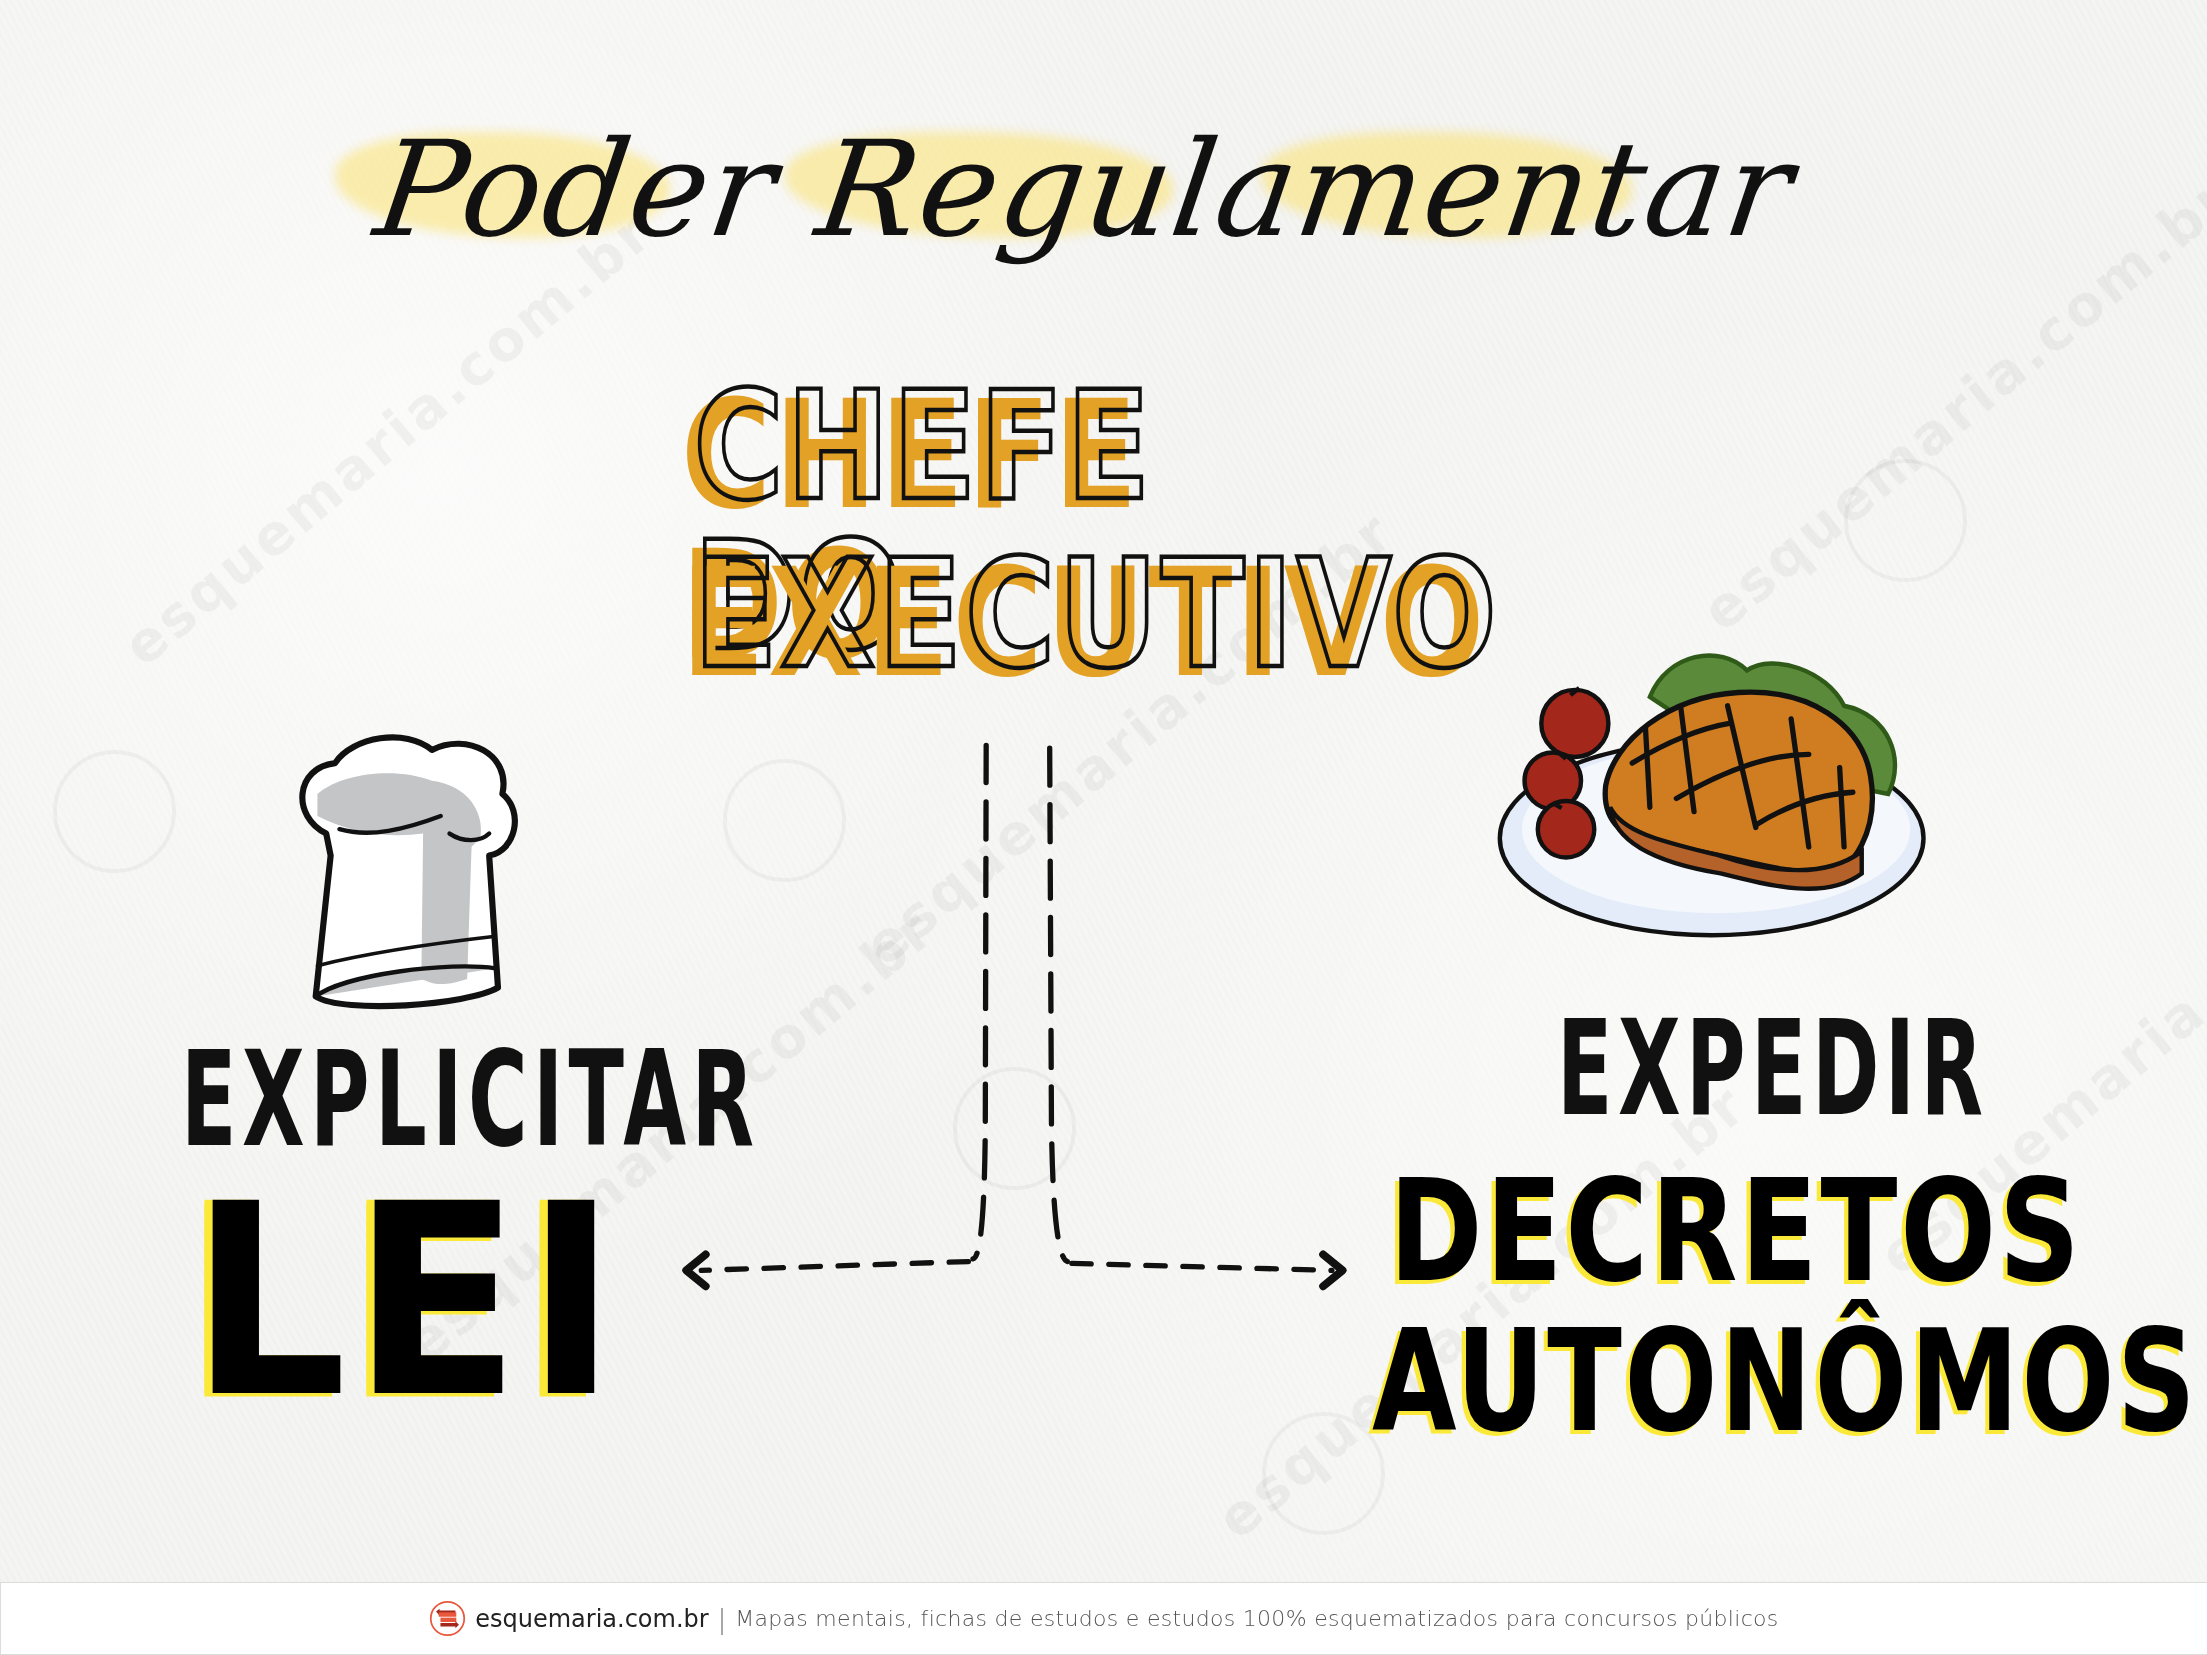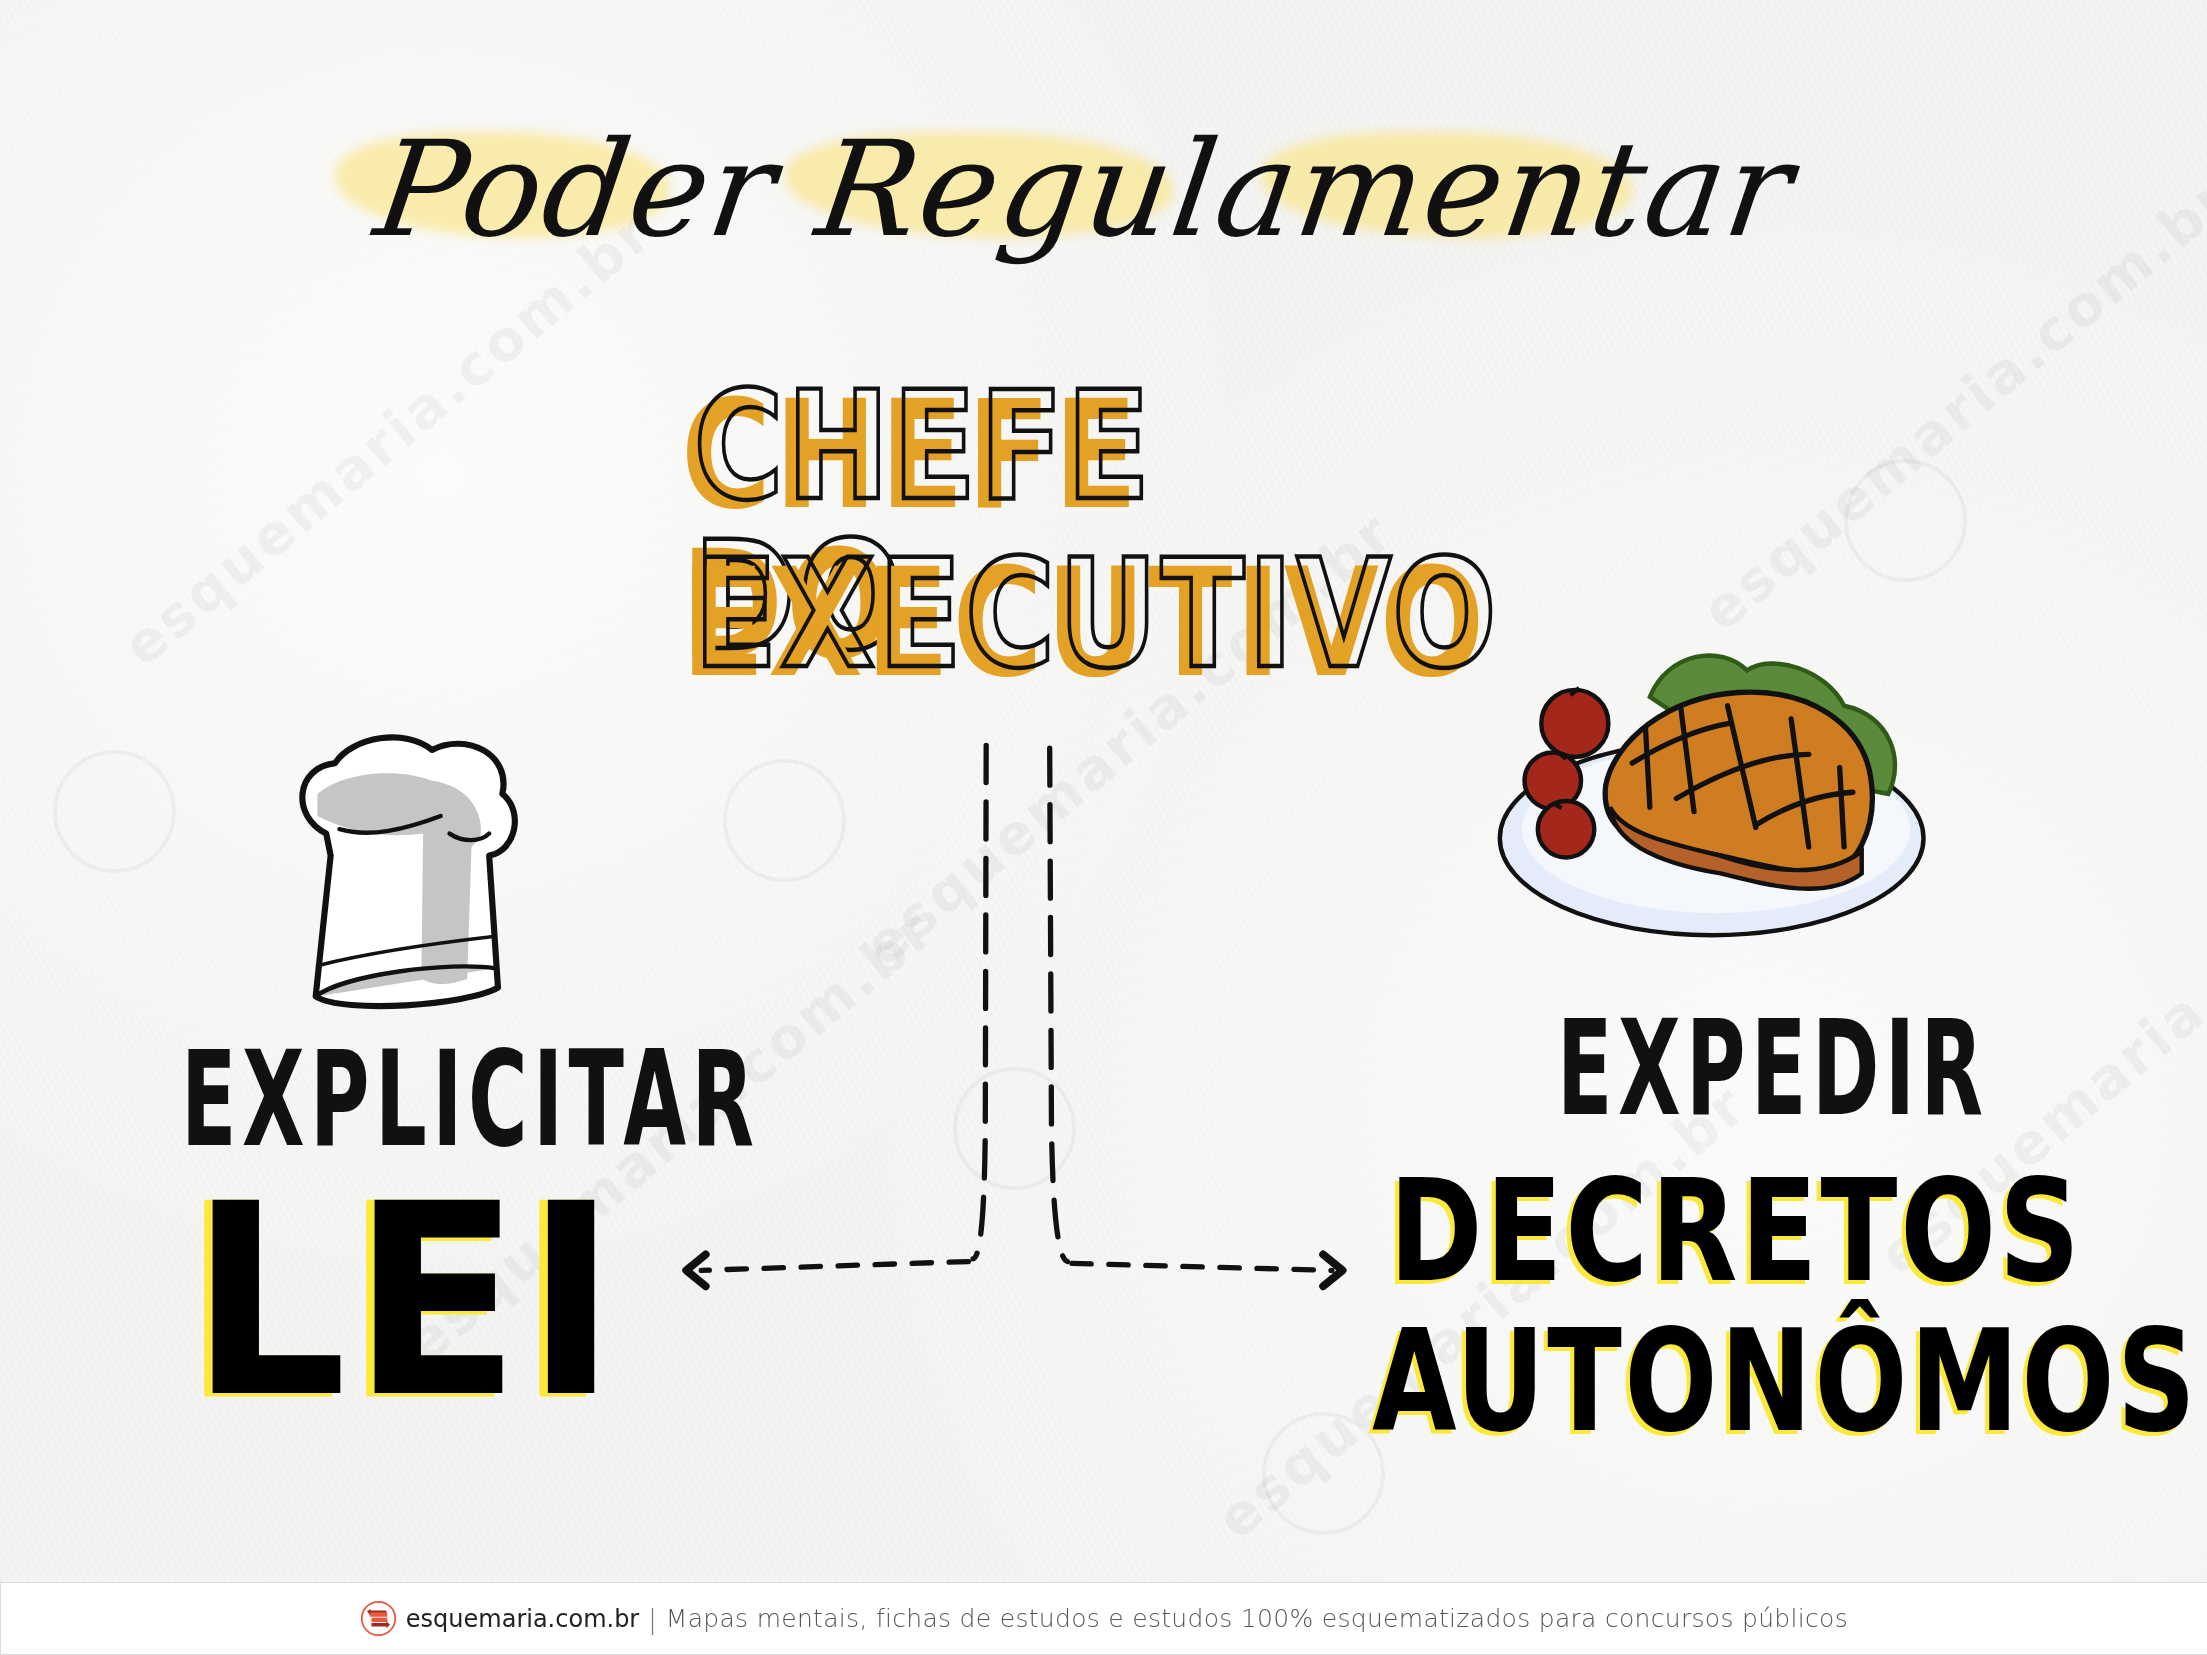--- a/index.html
+++ b/index.html
@@ -85,21 +85,21 @@
 
   
   .footer {
     position: absolute; left: 0; top: 1582px; width: 2206px; height: 71px;
     background: #ffffff; border: 1.8px solid #dcdcdc;
     display: flex; align-items: center; justify-content: center; gap: 8.8px;
   }
   .footer .logo { width: 37px; height: 37px; }
   .footer .brand { font-family: "DejaVu Sans", sans-serif; font-size: 24px; color: #222; }
   .footer .sep { font-size: 26.5px; color: #777; font-family: "DejaVu Sans", sans-serif; font-weight: lighter; }
-  .footer .tagline { font-family: "DejaVu Sans", sans-serif; font-size: 25px; color: #555; font-weight: lighter; letter-spacing: 0.3px; text-align: right; }
+  .footer .tagline { font-family: "DejaVu Sans", sans-serif; font-size: 22px; color: #555; font-weight: lighter; letter-spacing: 0.3px; text-align: right; }
 </style>
 </head>
 <body>
 
 <div class="paper"></div>
 
 <div>
   <div class="watermark" style="left:53px; top:406px;">esquemaria.com.br</div>
   <div class="watermark" style="left:335px; top:1103px;">esquemaria.com.br</div>
   <div class="watermark" style="left:794px; top:706px;">esquemaria.com.br</div>

